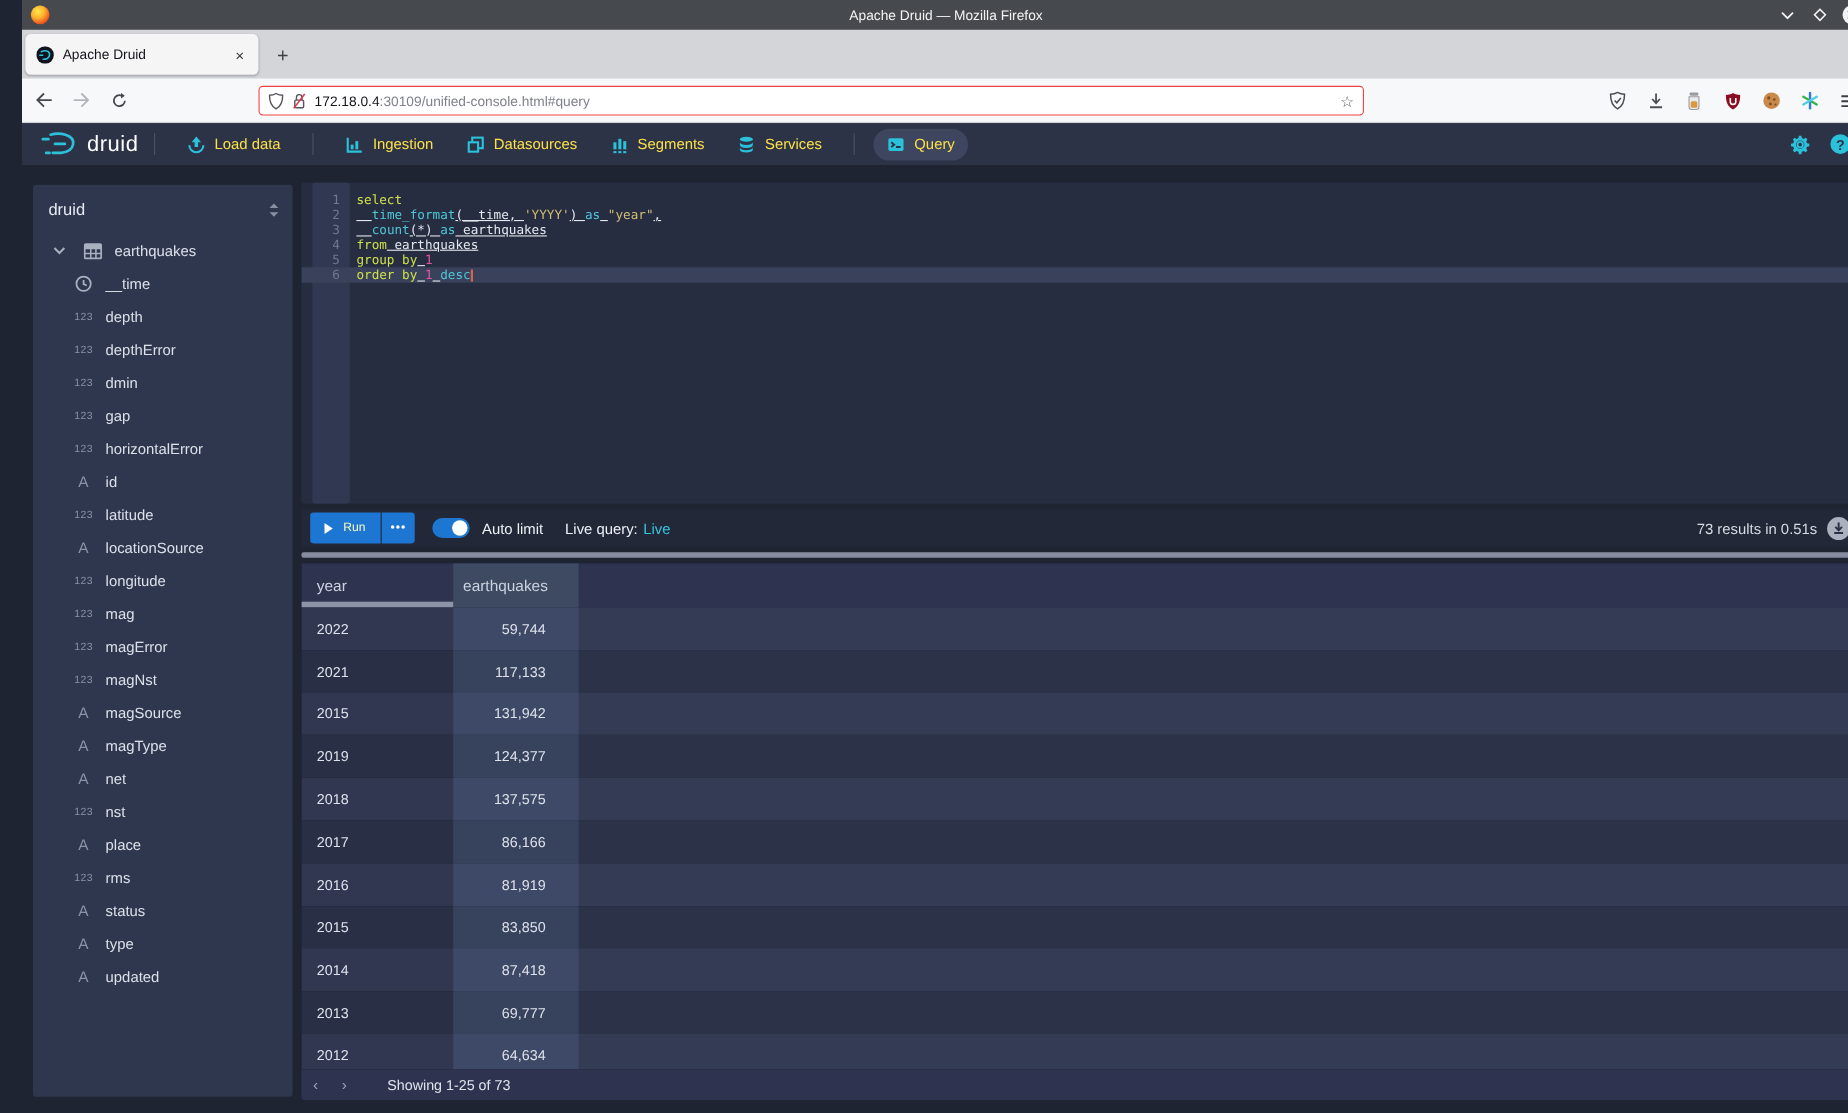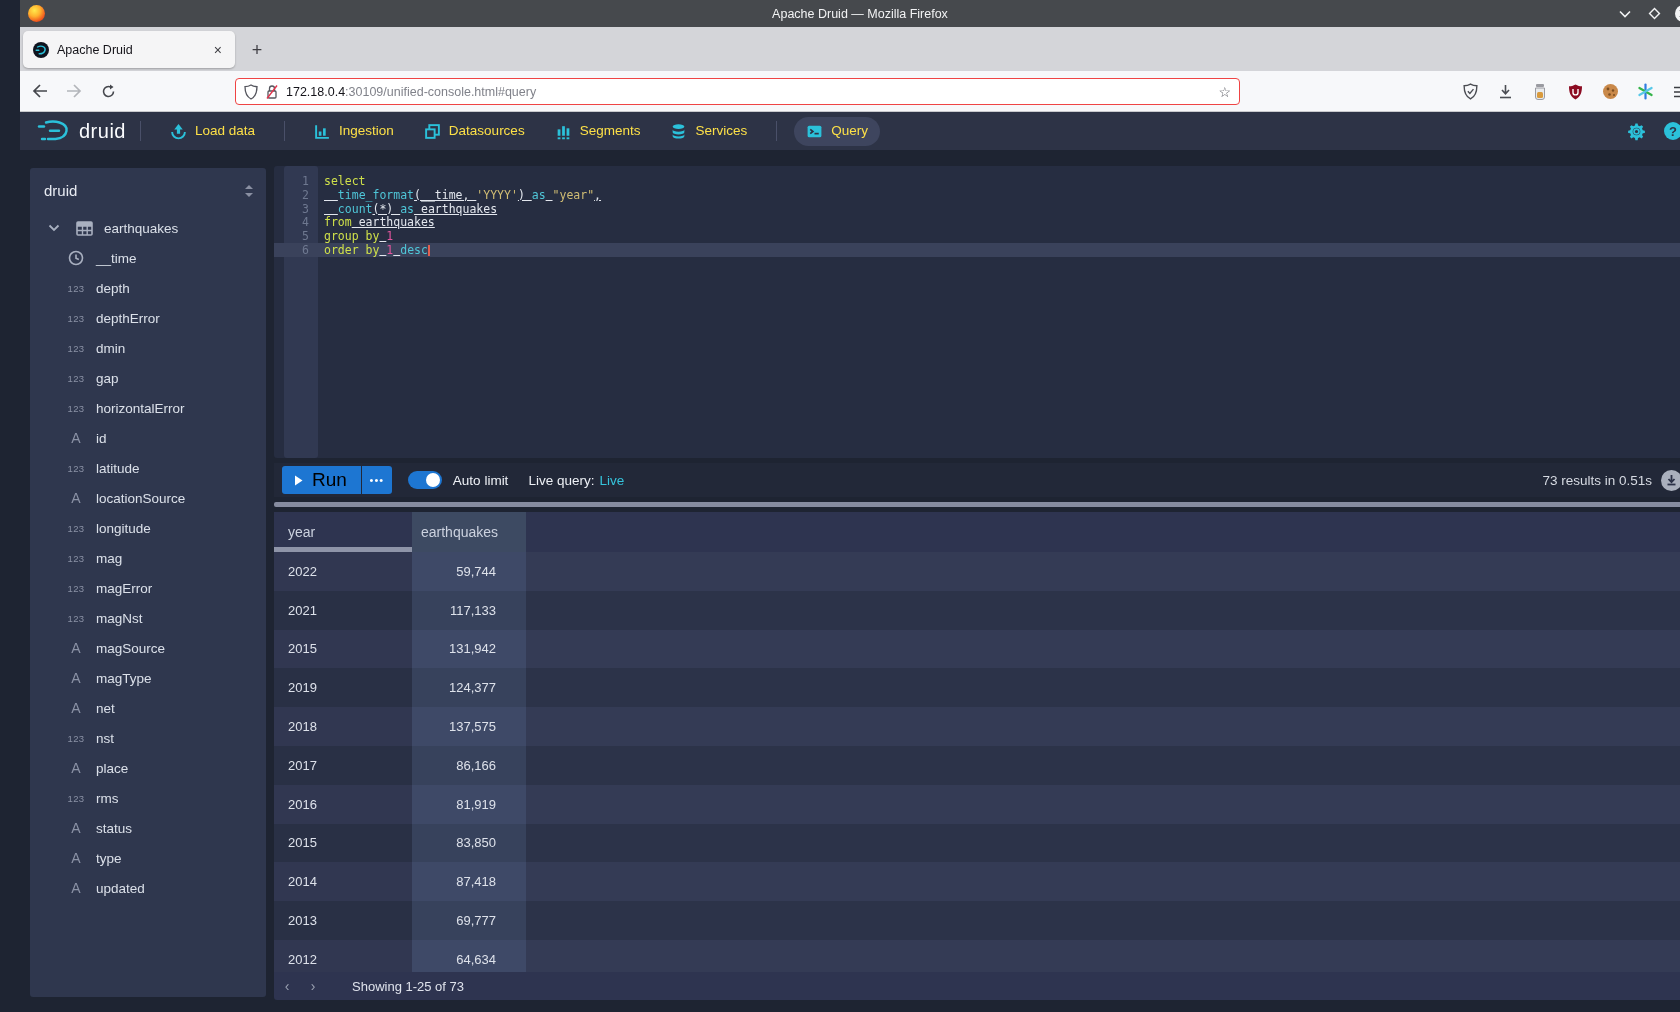--- a/index.html
+++ b/index.html
@@ -75,22 +75,22 @@
   .cline { display:flex; height:13.8px; align-items:center; white-space:pre; }
   .cline .ln { width:44px; padding-right:9px; text-align:right; color:#6e7890; flex:none; }
   .cline .src { padding-left:6px; }
   .cline.active { background:#3a425b; }
   .tk-kw { color:#cfe04a; } .tk-fn { color:#4fc6d8; } .tk-op { color:#4fc6d8; }
   .tk-str { color:#d1bd74; } .tk-num { color:#e1559e; } .tk-pl { color:#e3e7ee;text-decoration:underline; }
   .cursor { display:inline-block; width:2px; height:11px; background:#e06050; vertical-align:middle; }
 
   
   .runbar { position:relative; margin-top:5px; height:34px; background:#222838; display:flex; align-items:center; }
-  .btn-run { height:28px; background:#1d76d2; color:#000000; border-radius:3px 0 0 3px; display:flex;
-             align-items:center; padding:0 14px 0 12px; font-size:19px; gap:9px; margin-left:8px; }
+  .btn-run { height:28px; background:#1d76d2; color:#fef9c3; border-radius:3px 0 0 3px; display:flex;
+             align-items:center; padding:0 14px 0 12px; font-size:11px; gap:9px; margin-left:8px; }
   .btn-more { height:28px; width:30px; background:#1d76d2; color:#fff; border-radius:0 3px 3px 0;
               margin-left:1px; display:flex; align-items:center; justify-content:center; font-size:11px; letter-spacing:1px; }
   .toggle { width:34px; height:18px; background:#1d76d2; border-radius:9px; position:relative; margin-left:16px; }
   .toggle .knob { position:absolute; right:2px; top:2px; width:14px; height:14px; border-radius:50%; background:#fff; }
   .lbl { color:#eef1f6; font-size:13.5px; margin-left:11px; }
   .live-val { color:#35c4dc; font-size:13.5px; margin-left:5px; }
   .runbar .right { margin-left:auto; display:flex; align-items:center; gap:9px; margin-right:8px; }
   .result-info { color:#d6dae2; font-size:13.5px; }
   .dl-circle { width:21px; height:21px; border-radius:50%; background:#aab0bd; display:flex;
                align-items:center; justify-content:center; }

